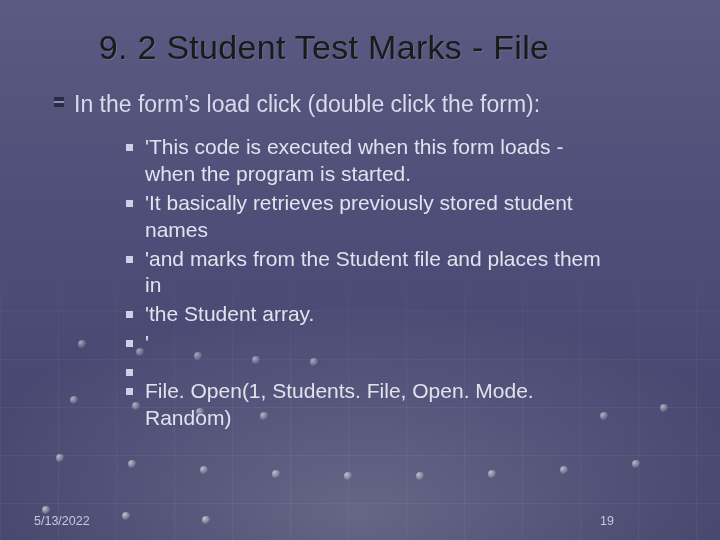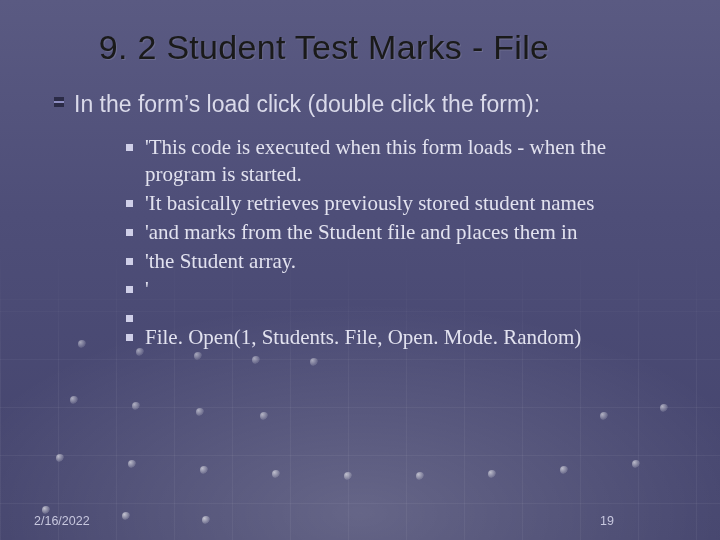--- a/index.html
+++ b/index.html
@@ -40,21 +40,21 @@
   }
   .level1 { display: flex; align-items: flex-start; gap: 10px; margin: 0 0 14px 14px; }
   .level1 .bullet {
     width: 10px; height: 10px; flex: 0 0 10px; margin-top: 8px;
     background:
       linear-gradient(#2b2b46,#2b2b46) 0 0/10px 4px no-repeat,
       linear-gradient(#2b2b46,#2b2b46) 0 6px/10px 4px no-repeat,
       linear-gradient(#8e8ec2,#8e8ec2) 0 4px/10px 2px no-repeat;
   }
   .level1 .text { font-size: 23px; line-height: 1.35; color: #dadaea; }
-  .sublist { margin: 6px 0 0 86px; font-family: Liberation Serif, serif; }
+  .sublist { margin: 6px 0 0 86px; }
   .level2 { display: flex; align-items: flex-start; gap: 12px; margin: 0 0 2px; }
   .level2 .sq {
     width: 7px; height: 7px; flex: 0 0 7px; margin-top: 10px;
     background: #cfcfe8;
   }
   .level2 .text { font-size: 21px; line-height: 1.28; color: #e2e2ef; max-width: 560px; }
   .footer { position: absolute; left: 0; right: 0; bottom: 12px;
             display: flex; justify-content: space-between;
             padding: 0 34px; font-size: 12.5px; color: #c7c7de; }
 </style>
@@ -120,16 +120,16 @@
     <div class="level2">
       <span class="sq"></span>
     </div>
     <div class="level2">
       <span class="sq"></span>
       <span class="text">File. Open(1, Students. File, Open. Mode. Random)</span>
     </div>
   </div>
 
   <div class="footer">
-    <span>2/16/2022</span>
+    <span>5/13/2022</span>
     <span>19</span>
   </div>
 </div>
 
 </body></html>

